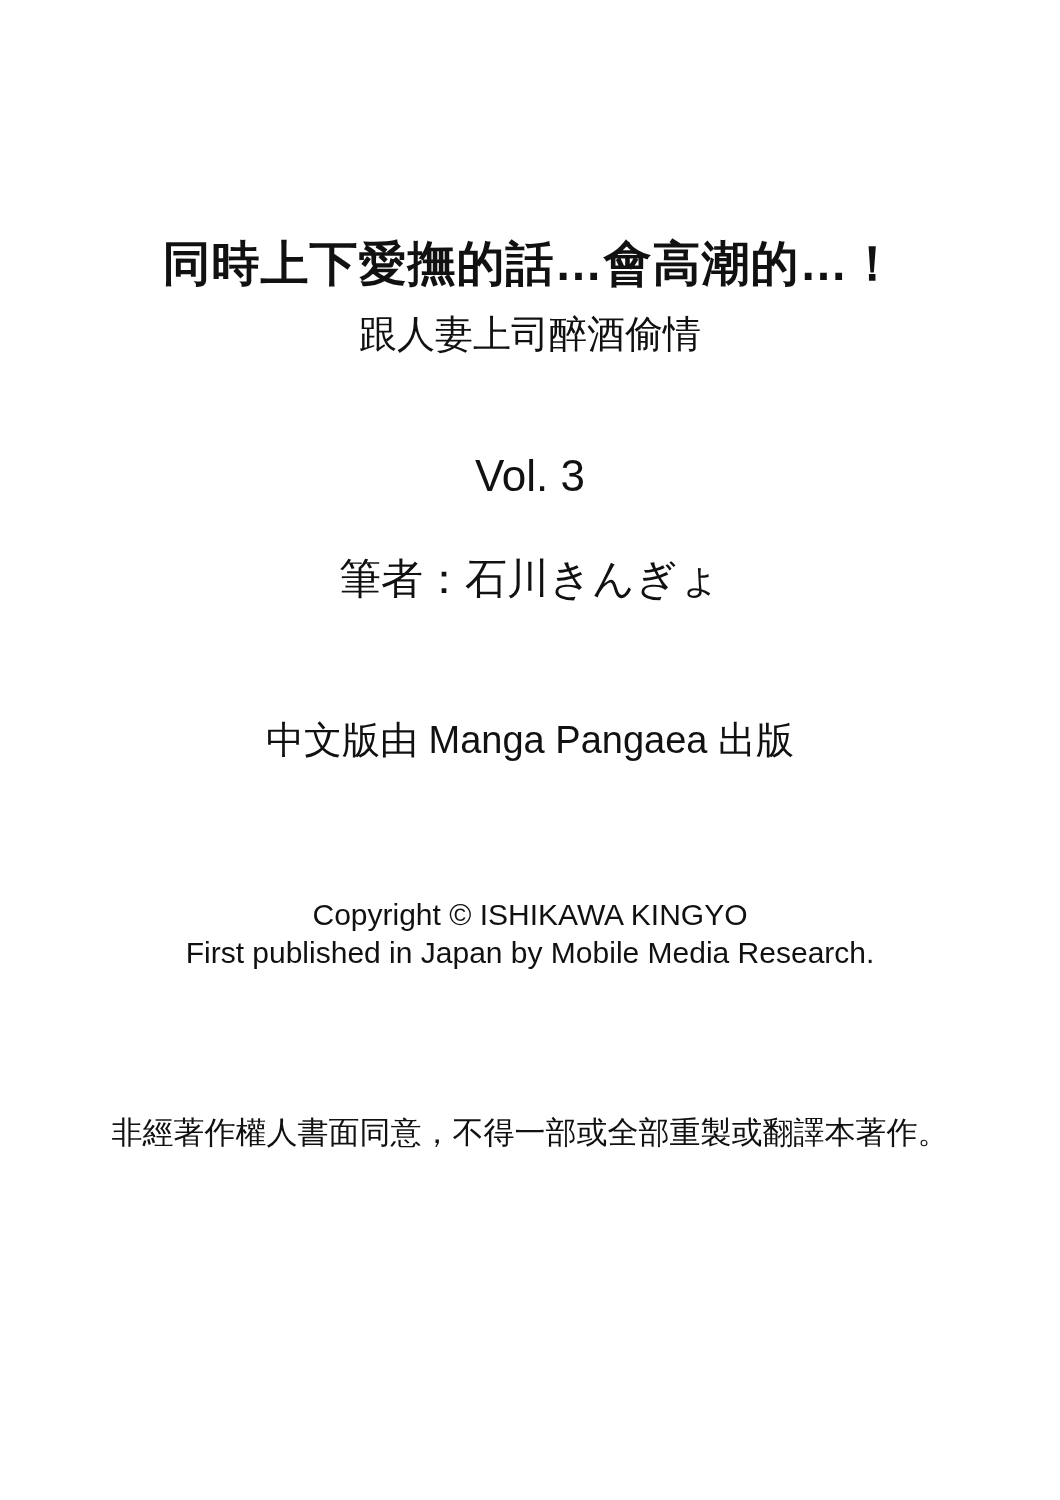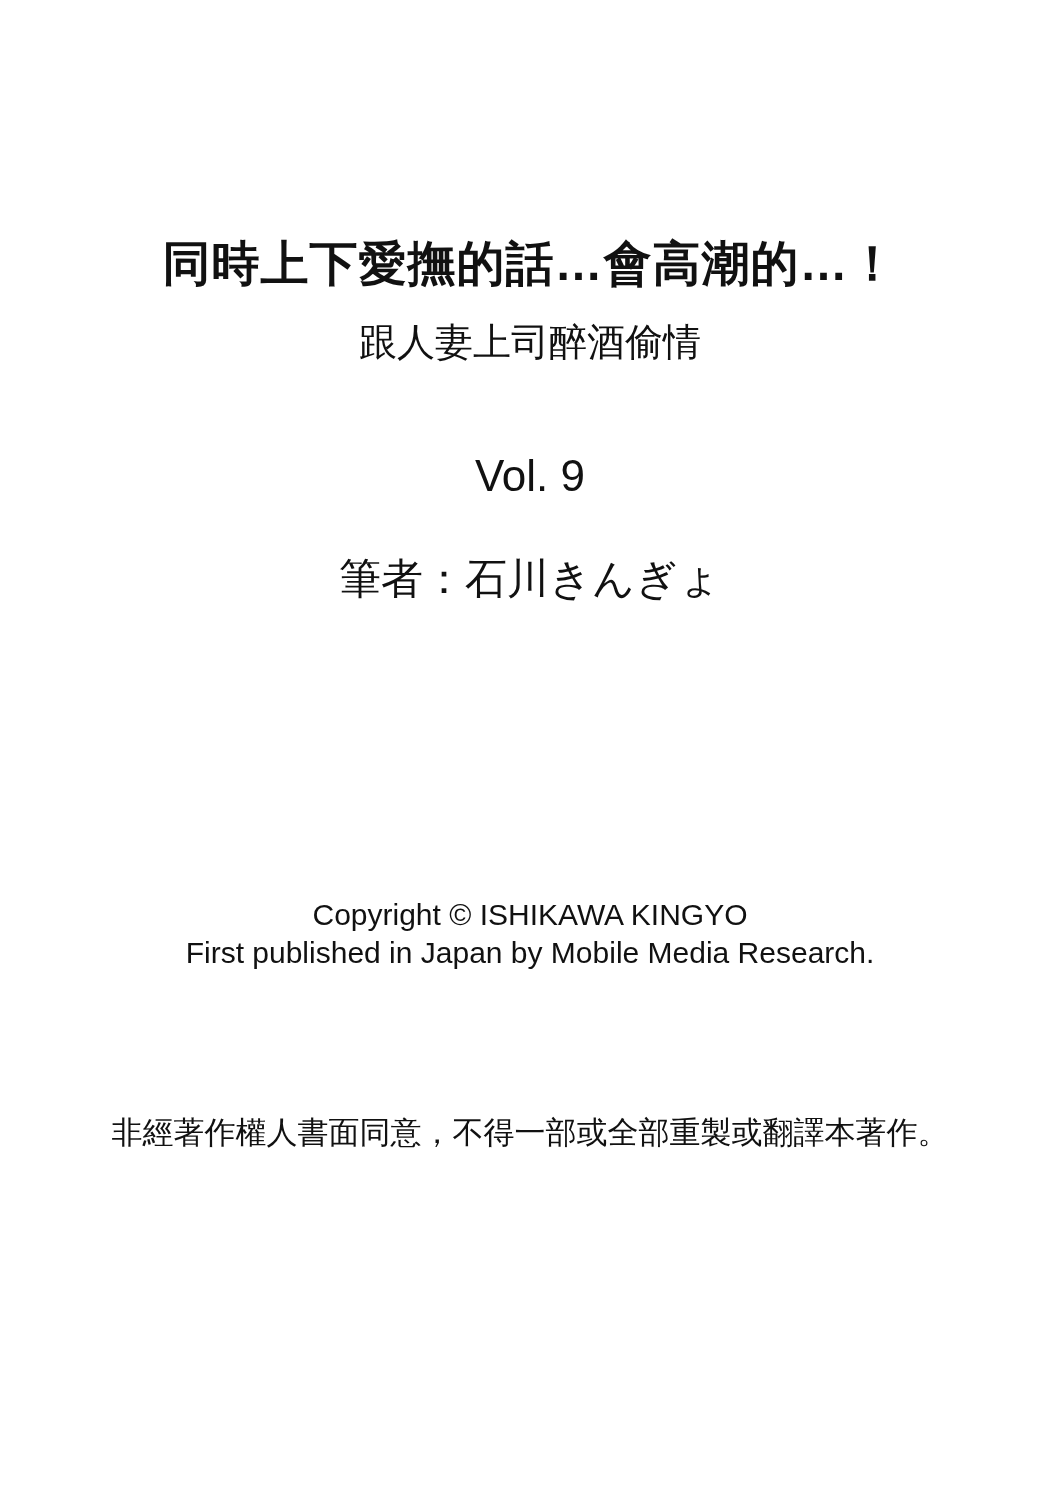--- a/index.html
+++ b/index.html
@@ -25,21 +25,21 @@
     white-space: nowrap;
   }
   .title {
     top: 238px;
     font-size: 48px;
     line-height: 1.1;
     font-weight: 600;
     letter-spacing: 1px;
   }
   .subtitle {
-    top: 322px;
+    top: 314px;
     font-size: 38px;
     line-height: 1.1;
     font-weight: 500;
   }
   .volume {
     top: 452px;
     font-size: 44px;
     line-height: 1.1;
     font-weight: 400;
   }
@@ -71,24 +71,25 @@
 </style>
 </head>
 <body>
 
 <div class="page">
 
   <div class="block title">同時上下愛撫的話…會高潮的…！</div>
 
   <div class="block subtitle">跟人妻上司醉酒偷情</div>
 
-  <div class="block volume">Vol. 9</div>
+  <div class="block volume">Vol. 3</div>
 
   <div class="block author">筆者：石川きんぎょ</div>
 
+  <div class="block publisher">中文版由 Manga Pangaea 出版</div>
 
   <div class="block copyright">
     <div>Copyright © ISHIKAWA KINGYO</div>
     <div>First published in Japan by Mobile Media Research.</div>
   </div>
 
   <div class="block disclaimer">
     <div>非經著作權人書面同意，不得一部或全部重製或翻譯本著作。</div>
   </div>
 

